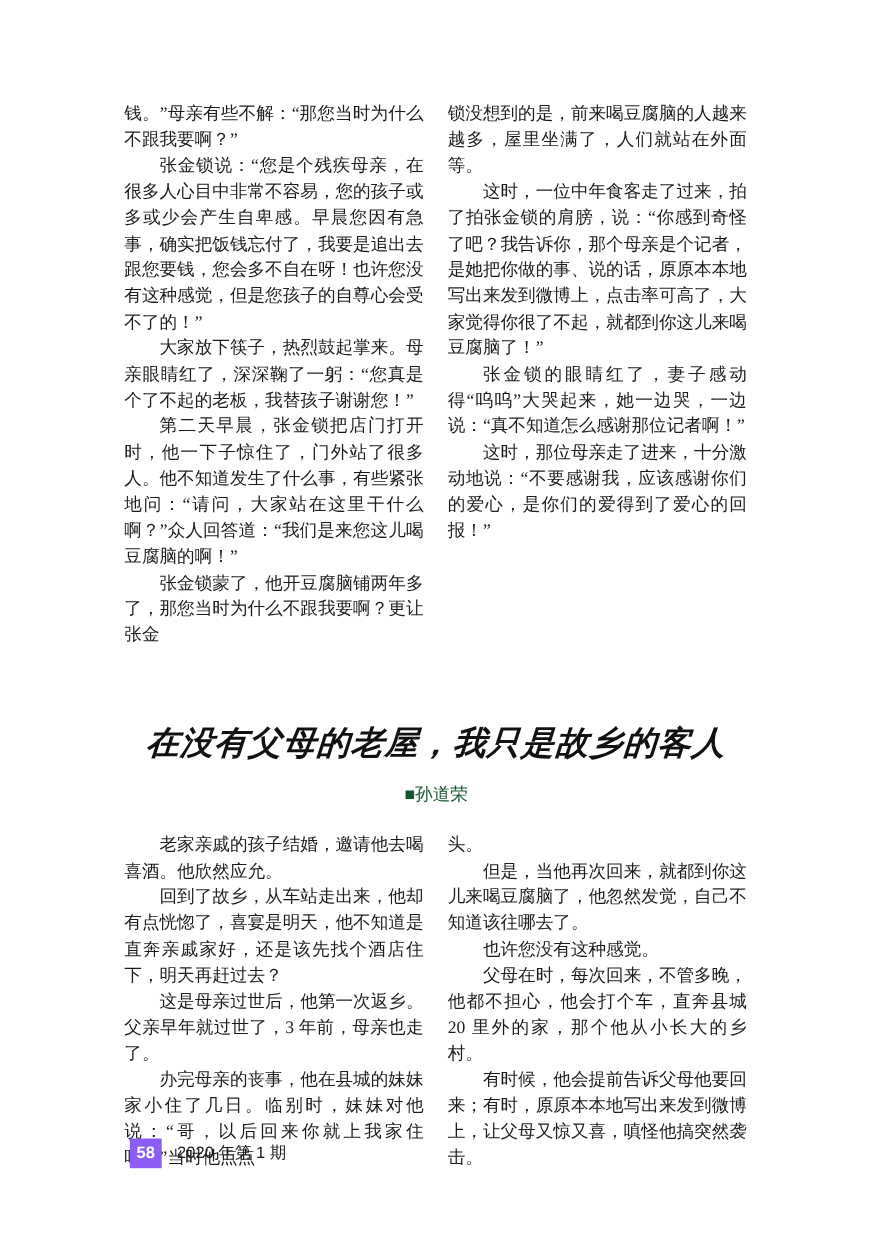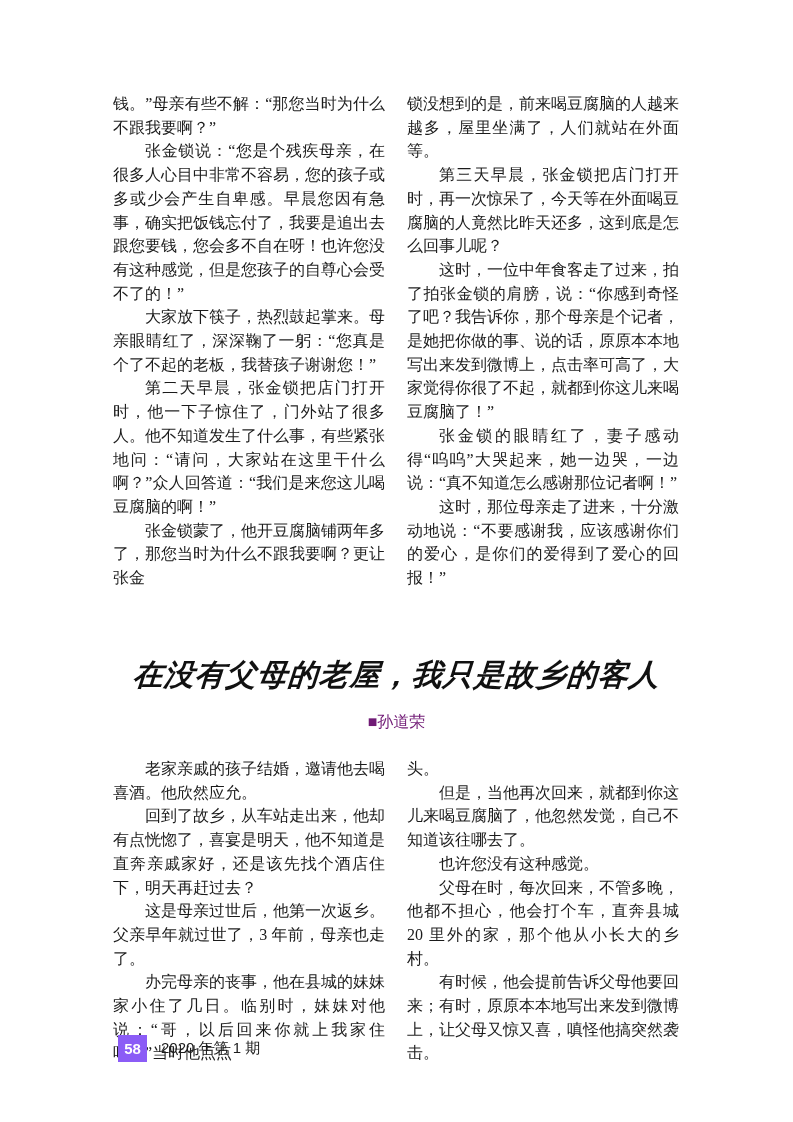--- a/index.html
+++ b/index.html
@@ -42,21 +42,21 @@
     transform: skewX(-4deg);
     color: #111111;
   }
   .article-author {
     position: absolute;
     top: 712px; left: 0;
     width: 793px;
     text-align: center;
     font-size: 16px;
     font-family: "Liberation Sans", sans-serif;
-    color: #701a75;
+    color: #14532d;
   }
   .footer {
     position: absolute;
     top: 1035px; left: 118px;
     display: flex;
     align-items: center;
     gap: 14px;
     font-family: "Liberation Sans", sans-serif;
   }
   .page-badge {
@@ -81,21 +81,20 @@
 <div class="columns top-block">
   <div class="col">
     <p class="cont">钱。”母亲有些不解：“那您当时为什么不跟我要啊？”</p>
     <p>张金锁说：“您是个残疾母亲，在很多人心目中非常不容易，您的孩子或多或少会产生自卑感。早晨您因有急事，确实把饭钱忘付了，我要是追出去跟您要钱，您会多不自在呀！也许您没有这种感觉，但是您孩子的自尊心会受不了的！”</p>
     <p>大家放下筷子，热烈鼓起掌来。母亲眼睛红了，深深鞠了一躬：“您真是个了不起的老板，我替孩子谢谢您！”</p>
     <p>第二天早晨，张金锁把店门打开时，他一下子惊住了，门外站了很多人。他不知道发生了什么事，有些紧张地问：“请问，大家站在这里干什么啊？”众人回答道：“我们是来您这儿喝豆腐脑的啊！”</p>
     <p>张金锁蒙了，他开豆腐脑铺两年多了，那您当时为什么不跟我要啊？更让张金</p>
   </div>
   <div class="col">
     <p class="cont">锁没想到的是，前来喝豆腐脑的人越来越多，屋里坐满了，人们就站在外面等。</p>
-    <p>第三天早晨，张金锁把店门打开时，再一次惊呆了，今天等在外面喝豆腐脑的人竟然比昨天还多，这到底是怎么回事儿呢？</p>
     <p>这时，一位中年食客走了过来，拍了拍张金锁的肩膀，说：“你感到奇怪了吧？我告诉你，那个母亲是个记者，是她把你做的事、说的话，原原本本地写出来发到微博上，点击率可高了，大家觉得你很了不起，就都到你这儿来喝豆腐脑了！”</p>
     <p>张金锁的眼睛红了，妻子感动得“呜呜”大哭起来，她一边哭，一边说：“真不知道怎么感谢那位记者啊！”</p>
     <p>这时，那位母亲走了进来，十分激动地说：“不要感谢我，应该感谢你们的爱心，是你们的爱得到了爱心的回报！”</p>
   </div>
 </div>
 
 <div class="article-title">在没有父母的老屋，我只是故乡的客人</div>
 <div class="article-author">■孙道荣</div>
 
 <div class="columns bottom-block">

